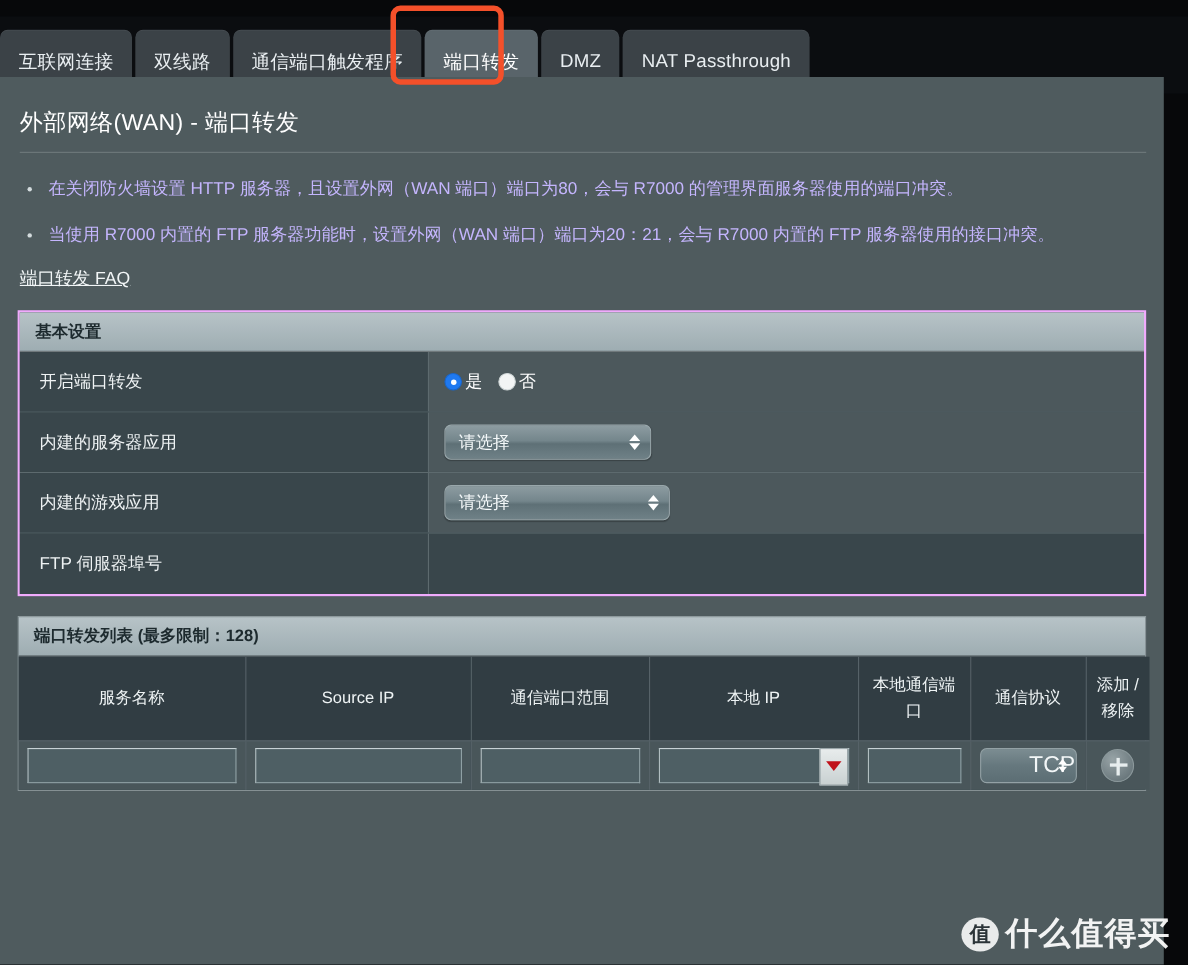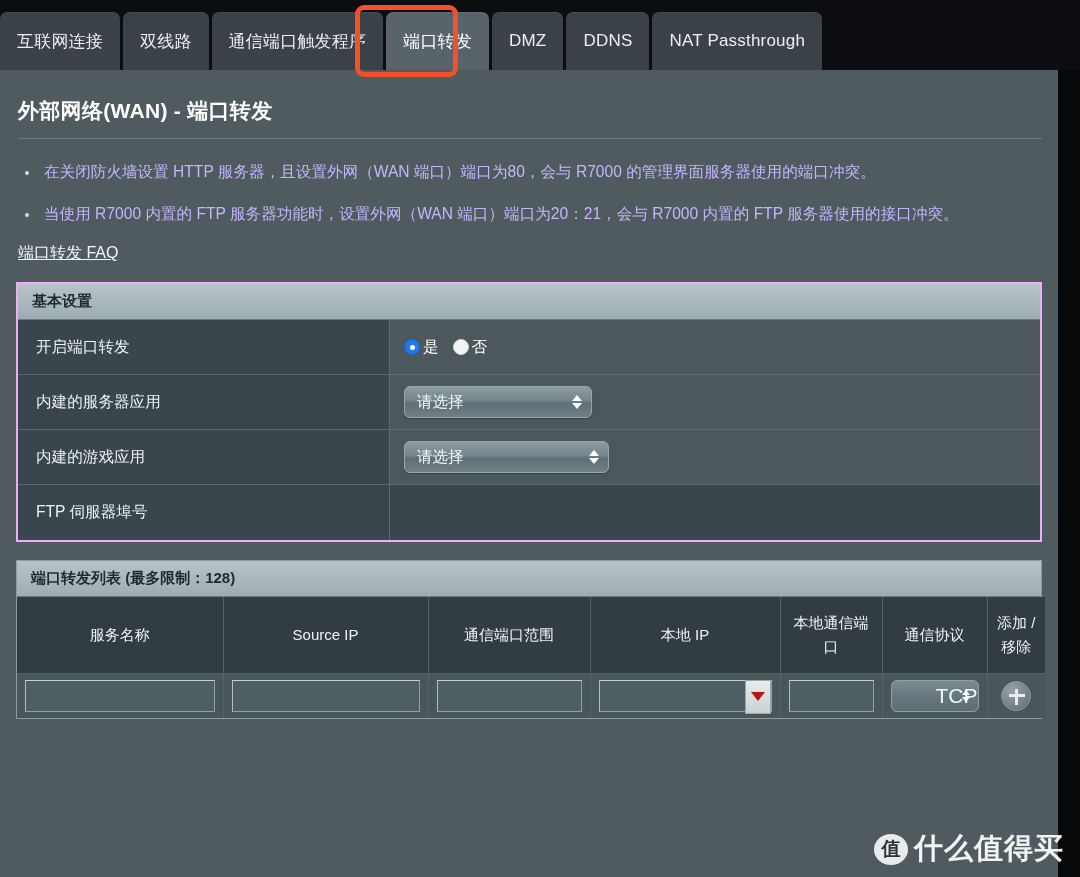--- a/index.html
+++ b/index.html
@@ -11,21 +11,21 @@
     overflow: hidden;
   }
   .screen {
     position: relative;
     width: 1080px; height: 877px;
     background: #07080a;
   }
 
   
   .tabbar {
-    position: absolute; left: 0; top: 0;
+    position: absolute; left: 0; top: 15px;
     width: 1080px; height: 70px;
     background: #0b0d10;
     display: flex;
     align-items: flex-end;
   }
   .tabstrip {
     display: flex;
     align-items: flex-end;
     height: 70px;
     padding-left: 0;
@@ -65,21 +65,21 @@
     position: absolute;
     left: 0; top: 70px;
     width: 1058px; height: 807px;
     background: #4f5b5e;
     color: #eef2f3;
     padding: 0 14px;
     overflow: hidden;
   }
   .page-title {
     font-size: 21px;
-    font-weight: bold;
+    font-weight: normal;
     color: #ffffff;
     padding: 27px 0 13px 4px;
     letter-spacing: .3px;
   }
   .title-rule {
     height: 1px;
     background: #6e797c;
     margin: 0 2px 0 4px;
   }
 
@@ -340,23 +340,20 @@
           <span>双线路</span>
         </div>
       <div class="tab">
           <span>通信端口触发程序</span>
         </div>
       <div class="tab active">
           <span>端口转发</span>
         </div>
       <div class="tab">
           <span>DMZ</span>
-        </div>
-      <div class="tab">
-          <span>DDNS</span>
         </div>
       <div class="tab">
           <span>NAT Passthrough</span>
         </div>
     </div>
   </div>
   <div class="tab-highlight"></div>
 
   <div class="panel">
 

